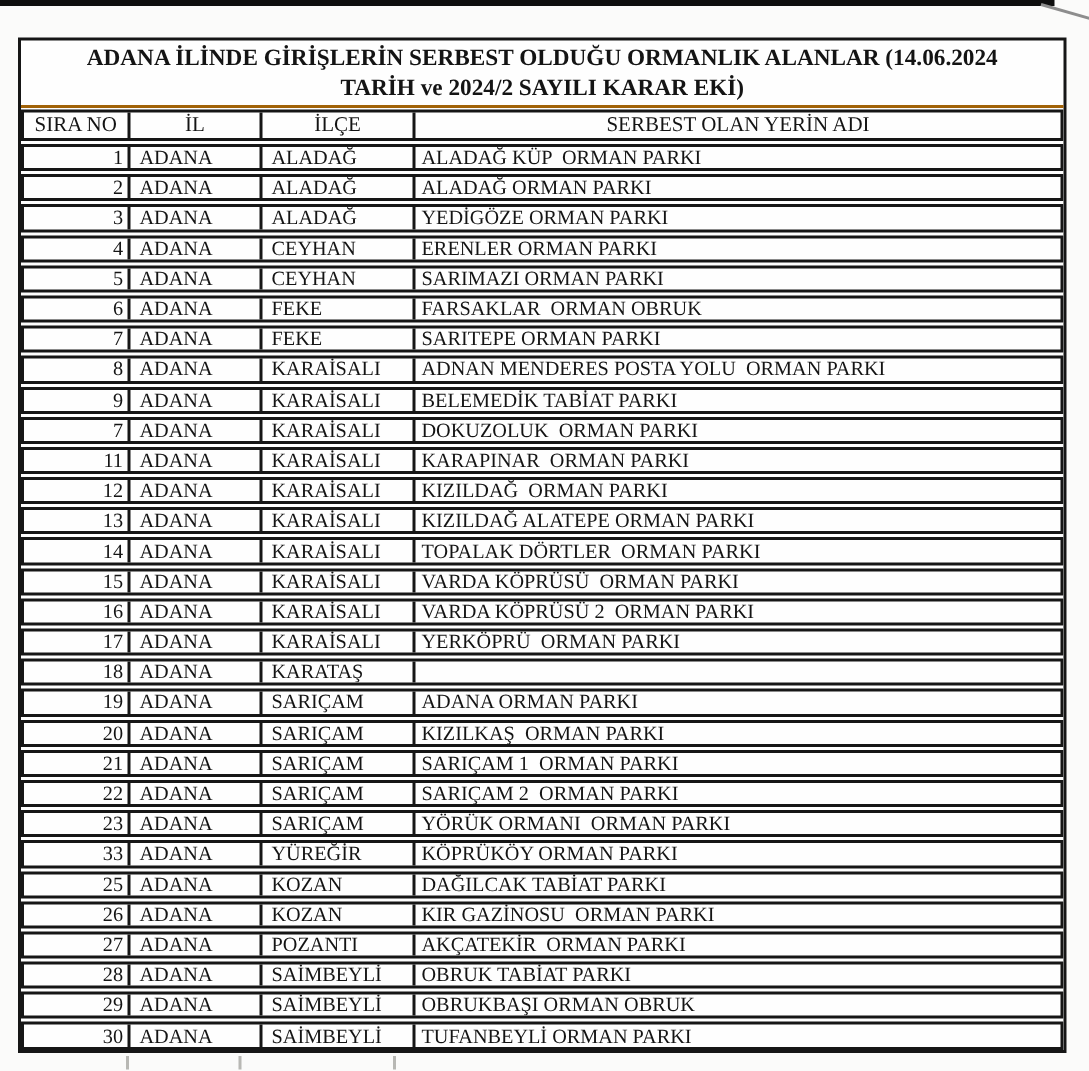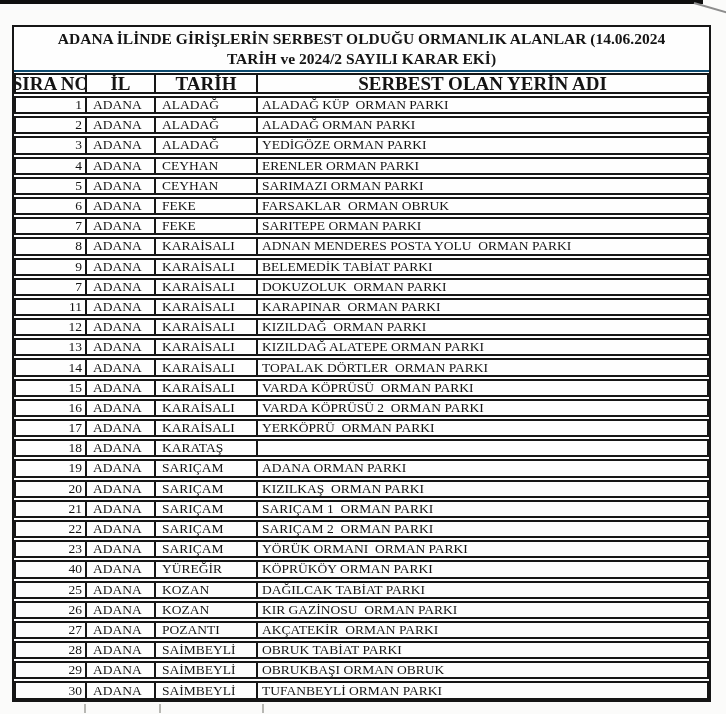--- a/index.html
+++ b/index.html
@@ -49,50 +49,50 @@
     border: 2px solid #161616;
     background: #fefefe;
     padding-bottom: 0px;
   }
   .title-block {
     text-align: center;
     font-weight: bold;
     font-size: 15.5px;
     line-height: 20px;
     padding: 2px 6px 1px 6px;
-    border-bottom: 2px solid #0c4a6e;
+    border-bottom: 2px solid #a16207;
     white-space: nowrap;
   }
   .row {
     display: flex;
     box-sizing: border-box;
     border: 2px solid #161616;
     align-items: stretch;
     background: #fefefe;
   }
   .header-row {
     margin-top: 1px;
     height: 21px;
-    font-weight: bold;
-    font-size: 19px;
+    font-weight: normal;
+    font-size: 14px;
   }
   .data-row {
     margin-top: 2px;
     height: 18.2px;
     font-size: 13.5px;
   }
   .cell {
     box-sizing: border-box;
     display: flex;
     align-items: center;
     overflow: hidden;
     white-space: pre;
   }
   .c1 { width: 71px;  border-right: 2px solid #161616; justify-content: flex-end; padding-right: 3px; }
-  .c2 { width: 69px;  border-right: 2px solid #161616; padding-left: 6px; }
+  .c2 { width: 88px;  border-right: 2px solid #161616; padding-left: 6px; }
   .c3 { width: 102px; border-right: 2px solid #161616; padding-left: 6px; }
   .c4 { flex: 1; padding-left: 4px; }
   .header-row .cell { justify-content: center; padding: 0; }
 </style>
 </head>
 <body>
 
 <div>
 
   <div class="top-band"></div>
@@ -101,21 +101,21 @@
   <div class="doc-table">
 
     <div class="title-block">
       <div>ADANA İLİNDE GİRİŞLERİN SERBEST OLDUĞU ORMANLIK ALANLAR (14.06.2024</div>
       <div>TARİH ve 2024/2 SAYILI KARAR EKİ)</div>
     </div>
 
     <div class="row header-row">
       <div class="cell c1">SIRA NO</div>
       <div class="cell c2">İL</div>
-      <div class="cell c3">TARİH</div>
+      <div class="cell c3">İLÇE</div>
       <div class="cell c4">SERBEST OLAN YERİN ADI</div>
     </div>
 
     <div>
         <div class="row data-row">
     <div class="cell c1">1</div>
     <div class="cell c2">ADANA</div>
     <div class="cell c3">ALADAĞ</div>
     <div class="cell c4">ALADAĞ KÜP  ORMAN PARKI</div>
   </div>
@@ -244,21 +244,21 @@
     <div class="cell c3">SARIÇAM</div>
     <div class="cell c4">SARIÇAM 2  ORMAN PARKI</div>
   </div>
         <div class="row data-row">
     <div class="cell c1">23</div>
     <div class="cell c2">ADANA</div>
     <div class="cell c3">SARIÇAM</div>
     <div class="cell c4">YÖRÜK ORMANI  ORMAN PARKI</div>
   </div>
         <div class="row data-row">
-    <div class="cell c1">40</div>
+    <div class="cell c1">33</div>
     <div class="cell c2">ADANA</div>
     <div class="cell c3">YÜREĞİR</div>
     <div class="cell c4">KÖPRÜKÖY ORMAN PARKI</div>
   </div>
         <div class="row data-row">
     <div class="cell c1">25</div>
     <div class="cell c2">ADANA</div>
     <div class="cell c3">KOZAN</div>
     <div class="cell c4">DAĞILCAK TABİAT PARKI</div>
   </div>

